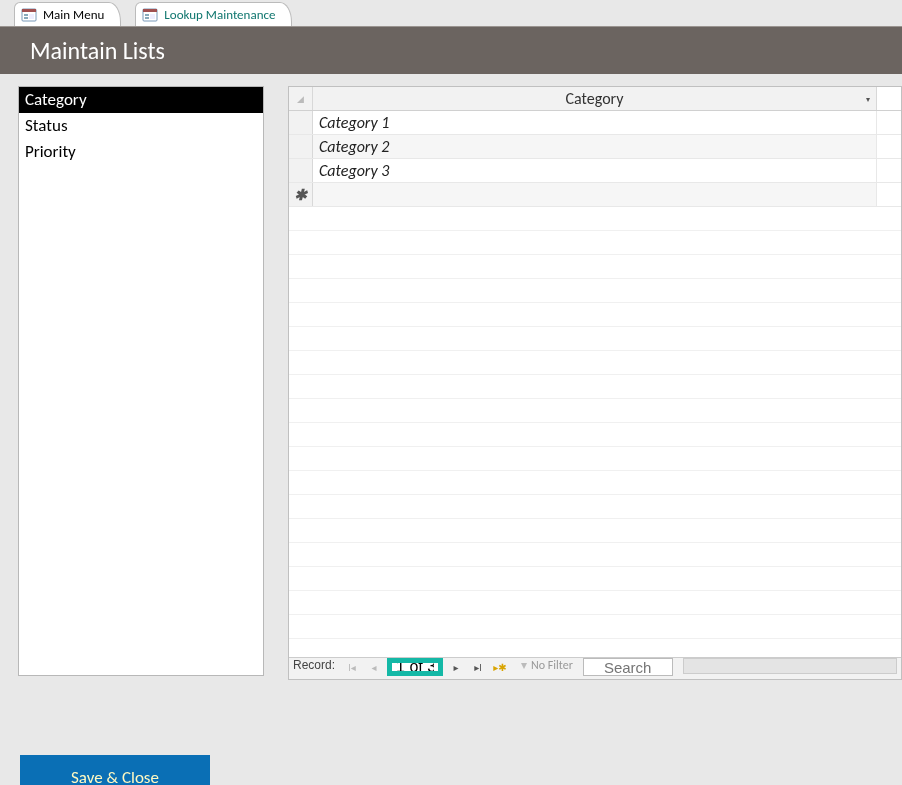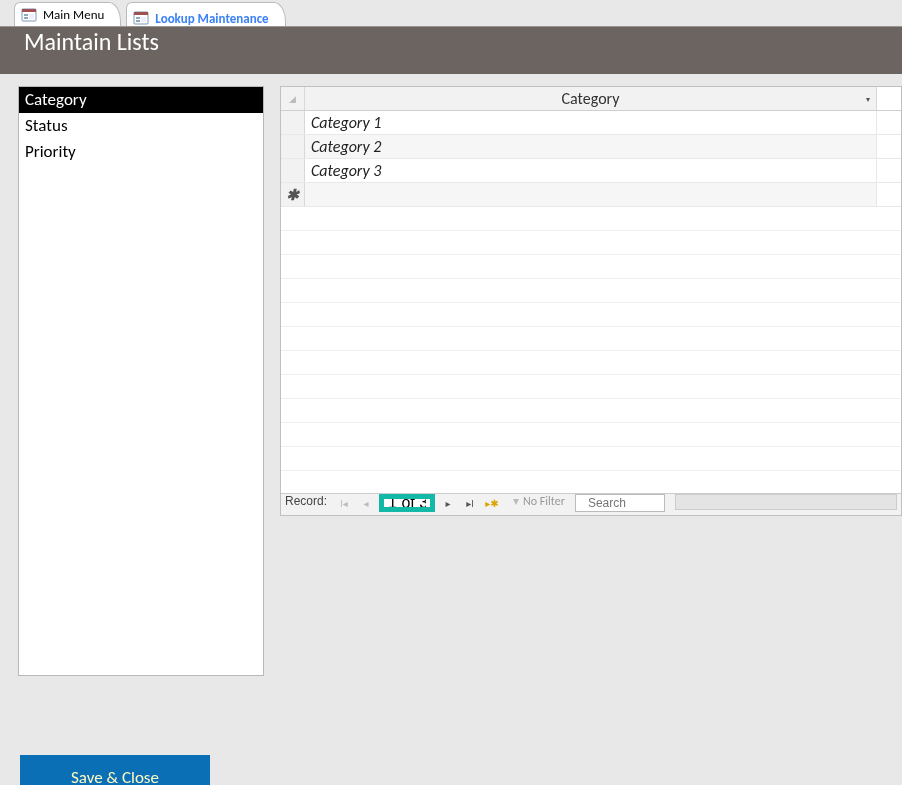--- a/index.html
+++ b/index.html
@@ -10,66 +10,65 @@
     height: 785px;
     overflow: hidden;
     position: relative;
   }
   .tab-bar {
     height: 26px;
     background: #e8e8e8;
     display: flex;
     align-items: flex-end;
     padding-left: 14px;
-    gap: 5px;
+    gap: 14px;
   }
   .tab {
     height: 24px;
     background: #fff;
     border: 1px solid #bbb;
     border-bottom: none;
     border-top-left-radius: 6px;
     border-top-right-radius: 12px 20px;
     padding: 0 16px 0 6px;
     display: flex;
     align-items: center;
     gap: 6px;
     font-size: 13px;
     cursor: pointer;
     position: relative;
   }
   .tab.active {
-    font-weight: bold;
-    color: #3b82f6;
-    align-items: flex-end;
+    font-weight: normal;
+    color: #0f766e;
   }
   .tab .tab-icon {
     width: 16px;
     height: 16px;
     display: inline-flex;
     align-items: center;
     justify-content: center;
   }
   .tab .tab-icon svg { width:16px; height:16px; }
   .header-band {
     height: 48px;
     background: #6b6460;
     color: #fff;
     display: flex;
-    align-items: flex-start;
-    padding-left: 24px;
+    align-items: center;
+    padding-left: 30px;
     font-size: 24px;
     font-weight: 300;
     border-top: 1px solid #9a9490;
   }
   .work-area {
     display: flex;
     padding: 12px 0 0 18px;
-    gap: 16px;
-    height: 442px;
+    gap: 24px;
+    height: 606px;
   }
   .sidebar-list {
     width: 246px;
     height: 590px;
     background: #fff;
     border: 1px solid #b8b8b8;
     overflow: hidden;
   }
   .sidebar-item {
     padding: 2px 6px;
@@ -186,21 +185,21 @@
     background: #fff;
   }
   .filter-box {
     display:flex; align-items:center; gap:4px;
     color:#999; font-size:12px;
     margin-left: 8px;
   }
   .search-input {
     width: 90px; height:18px;
     border:1px solid #bbb;
-    font-size:12px; padding:0 12px;
+    font-size:15px; padding:0 20px;
     margin-left: 6px;
     background:#fff;
   }
   .nav-scroll-track {
     flex:1; height: 16px;
     background: #e4e4e4;
     border:1px solid #ccc;
     margin-left:6px;
   }
   .save-button {

